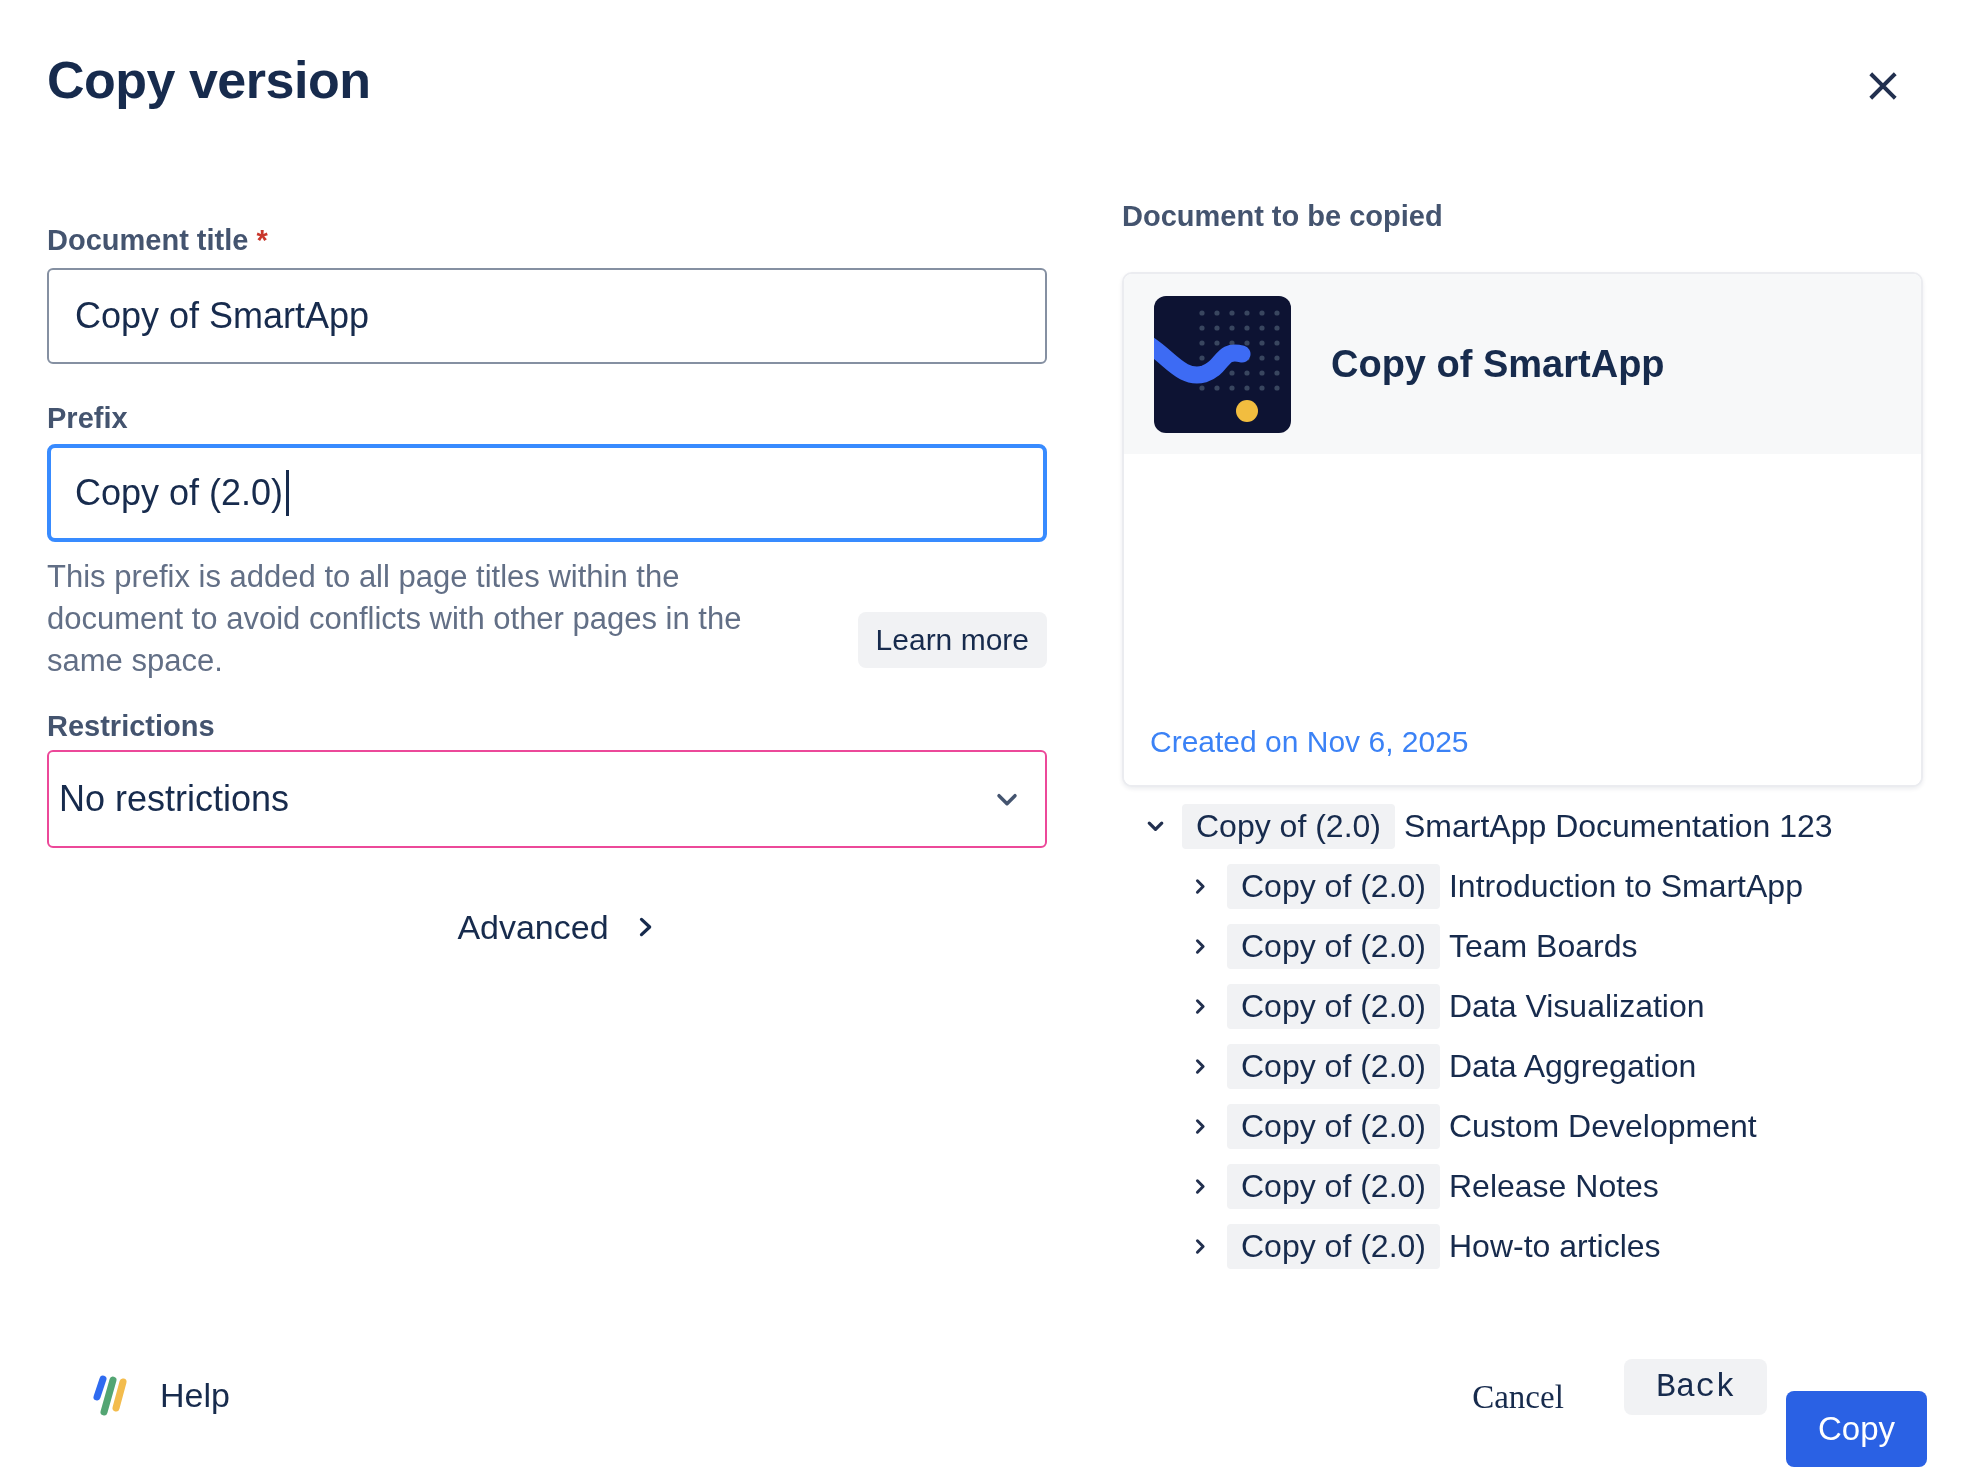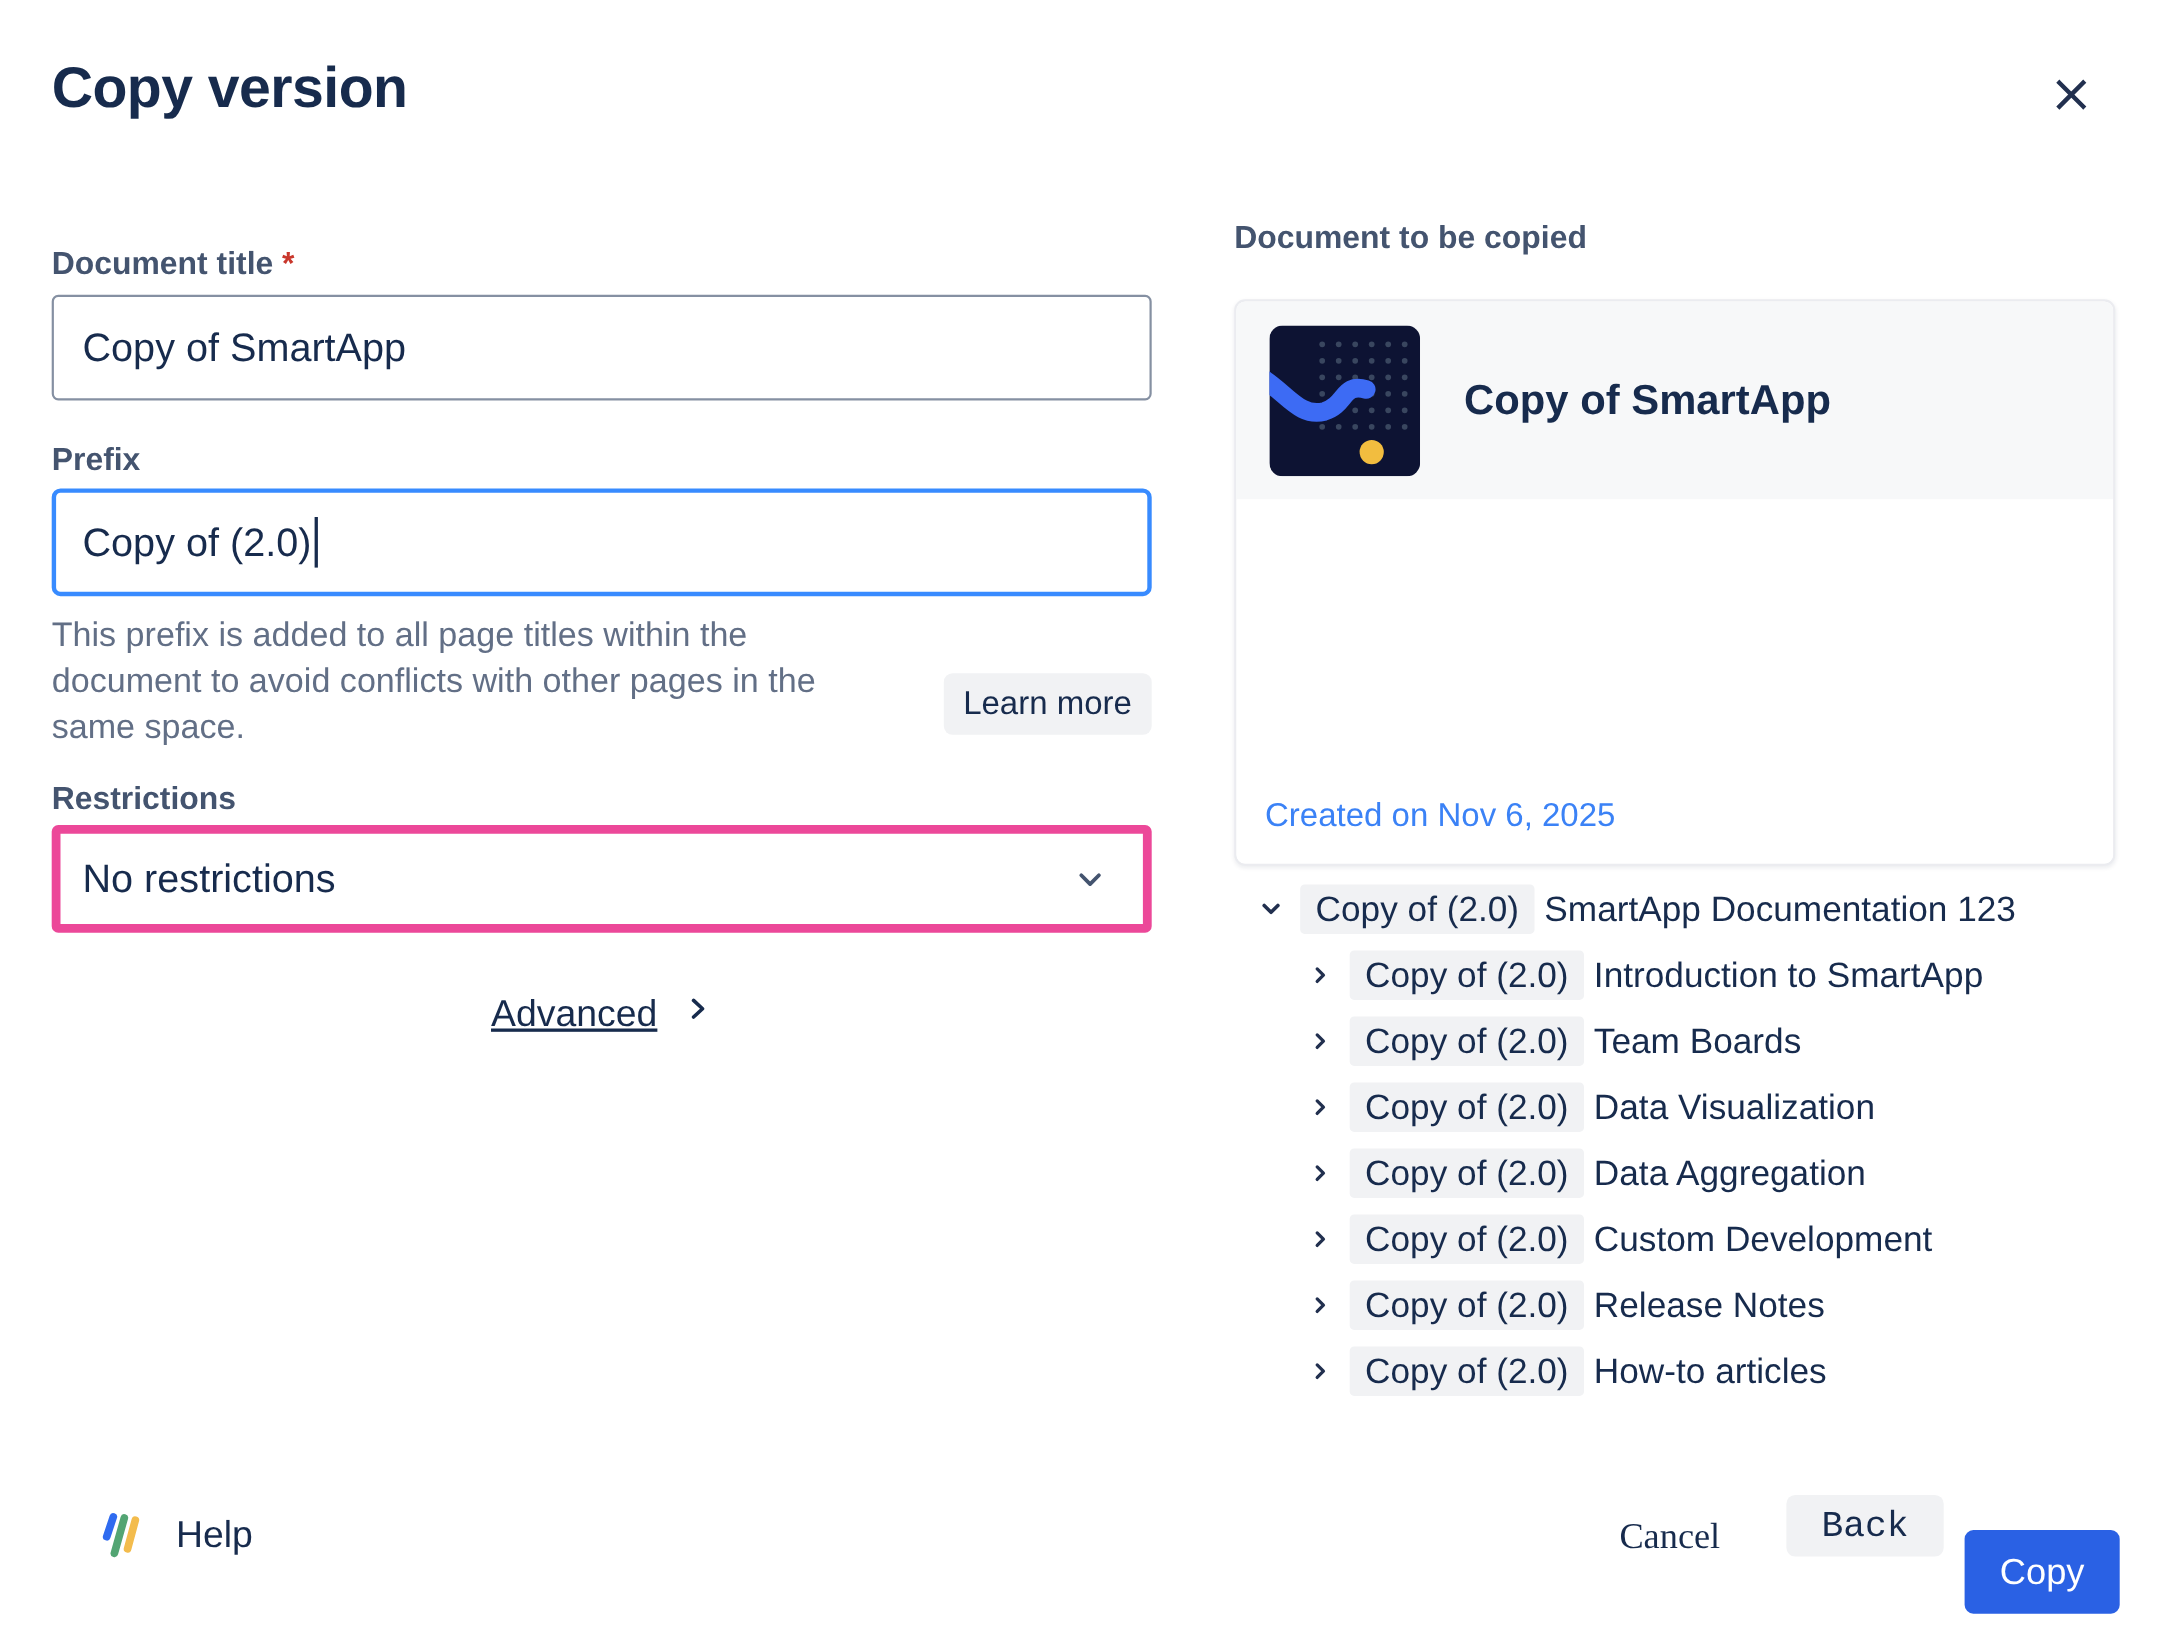--- a/index.html
+++ b/index.html
@@ -28,26 +28,26 @@
   .inp-prefix { top:444px; height:98px; border:4px solid #388BFF; border-radius:8px; padding:0 24px; }
   .caret { display:inline-block; width:3px; height:46px; background:#172B4D; margin-left:3px; }
 
   .help-text { position:absolute; left:0; top:556px; width:790px; font-size:31px; line-height:42px; color:#626F86; }
 
   .learn-more-btn { position:absolute; right:0; top:612px; height:56px; padding:0 18px;
                     background:#F1F2F4; border:none; border-radius:8px; font-size:30px; color:#172B4D;
                     font-family:inherit; cursor:pointer; }
 
   .select-box { position:absolute; left:0; top:750px; width:1000px; height:98px; background:#fff;
-                border:8px solid #ec4899; border-radius:6px; display:flex; align-items:center;
-                padding:0 20px; font-size:36px; color:#172B4D; cursor:pointer; }
+                border:2px solid #ec4899; border-radius:6px; display:flex; align-items:center;
+                padding:0 10px; font-size:36px; color:#172B4D; cursor:pointer; }
   .select-box .chev-wrap { margin-left:auto; margin-right:12px; display:flex; align-items:center; }
 
-  .advanced-row { position:absolute; left:0; top:903px; width:1000px; height:48px;
-                  display:flex; align-items:flex-start; justify-content:center; gap:22px; cursor:pointer;text-decoration:underline; }
+  .advanced-row { position:absolute; left:11px; top:903px; width:1000px; height:48px;
+                  display:flex; align-items:center; justify-content:center; gap:22px; cursor:pointer; }
   .advanced-row .adv-label { font-size:34px; font-weight:500; color:#172B4D; }
 
   
   .right-col { left:1122px; top:0; width:801px; height:100%; position:absolute; }
   .preview-heading { position:absolute; left:0; top:200px; font-size:29px; font-weight:700; color:#44546F; }
 
   .doc-card { position:absolute; left:0; top:272px; width:801px; height:515px; background:#fff;
               border:2px solid #EBECF0; border-radius:10px; overflow:hidden;
               box-shadow:0 2px 4px rgba(9,30,66,0.08); }
   .card-header { height:180px; background:#F7F8F9; display:flex; align-items:center; padding-left:30px; }

